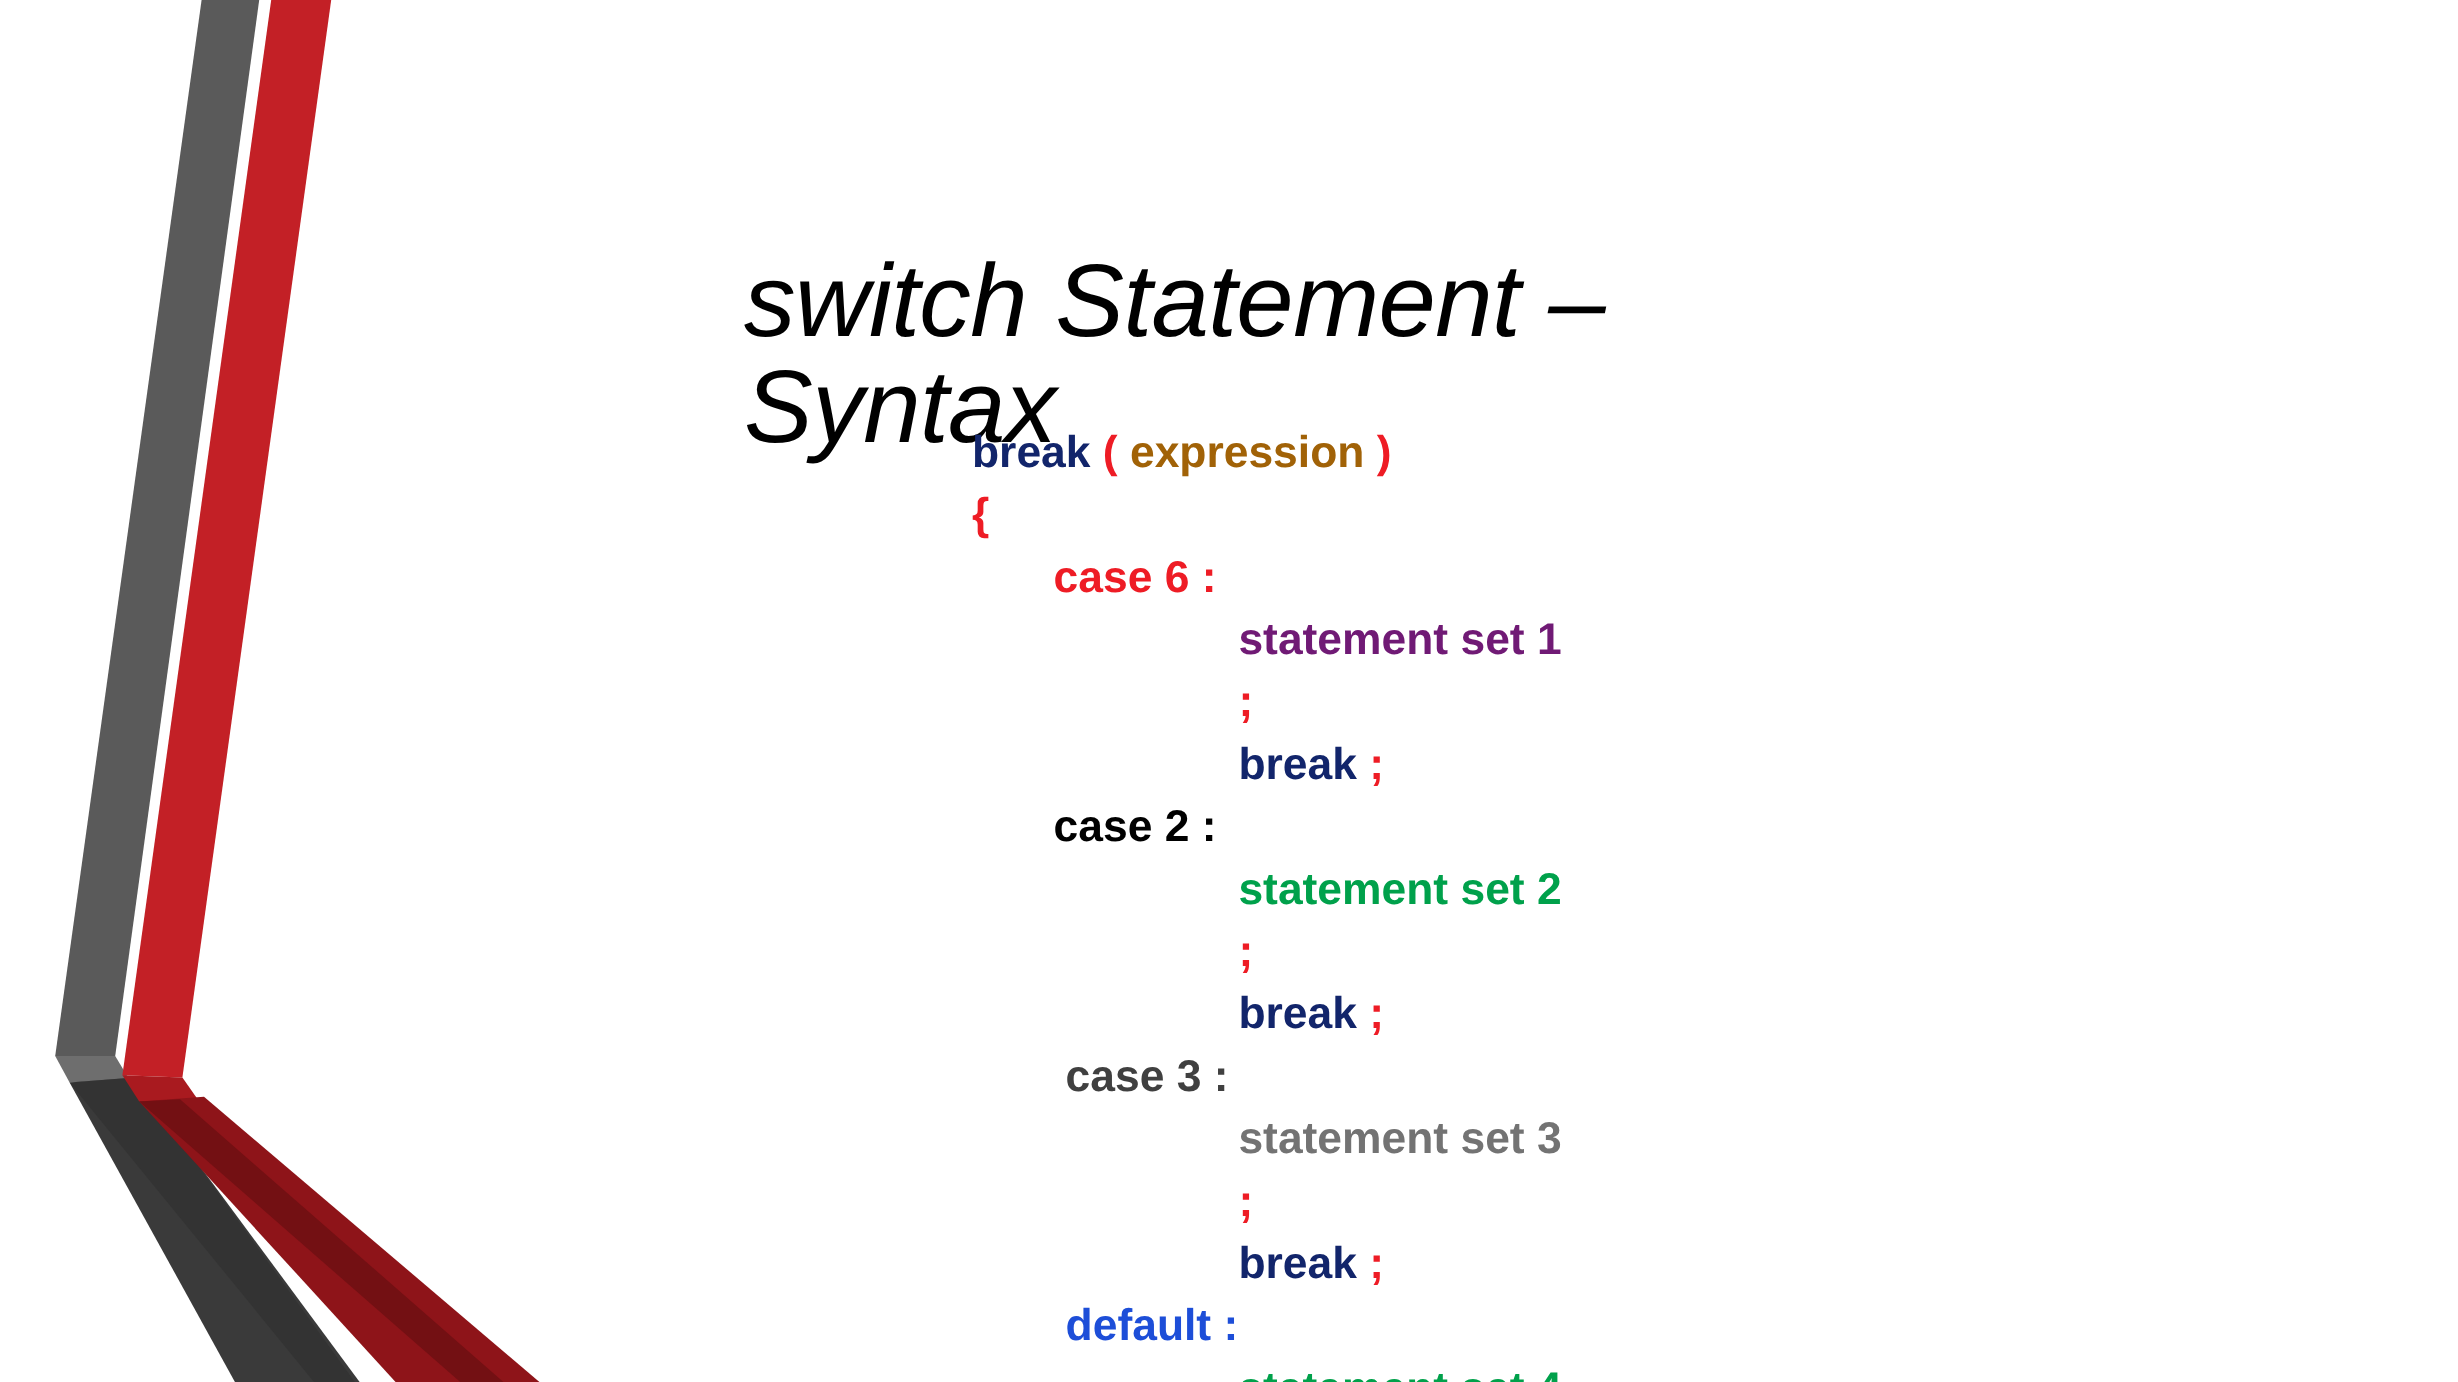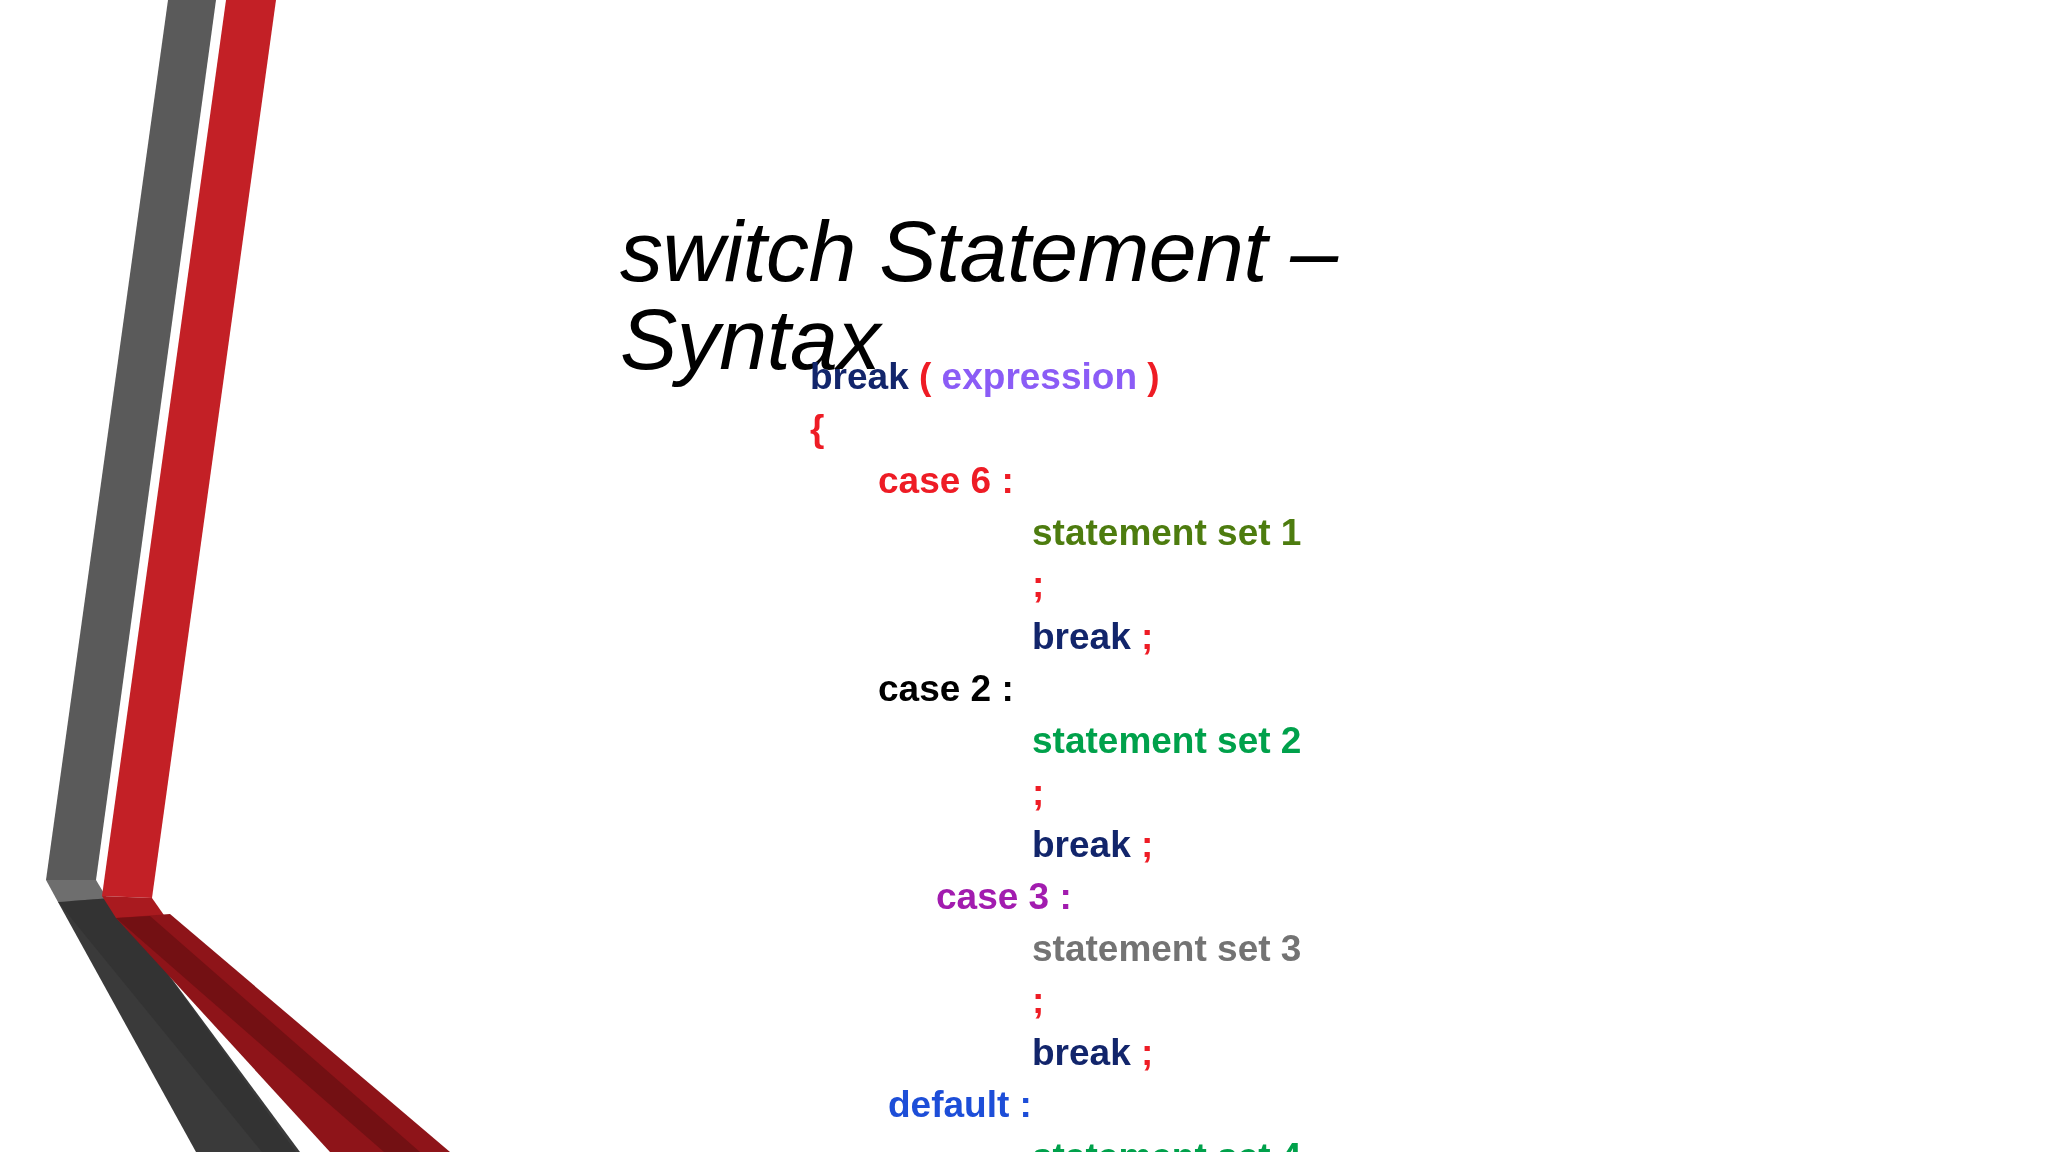--- a/index.html
+++ b/index.html
@@ -85,31 +85,31 @@
     <polygon points="102,896 152,898 166,918 116,918" fill="#A91A1F"></polygon>
 
     <polygon points="116,918 170,914 450,1152 330,1152" fill="#8E1419"></polygon>
 
     <polygon points="116,918 150,916 420,1152 384,1152" fill="#6E0F13" opacity="0.85"></polygon>
   </svg>
 
   <div id="title">switch Statement – Syntax</div>
 
   <div id="code">
-      <div class="code-line ind-0"><span class="tok" style="color: rgb(18, 37, 107);">break</span><span class="tok" style="color: rgb(0, 0, 0);"> </span><span class="tok" style="color: rgb(238, 28, 37);">(</span><span class="tok" style="color: #8b5cf6;"> expression </span><span class="tok" style="color: rgb(238, 28, 37);">)</span></div>
+      <div class="code-line ind-0"><span class="tok" style="color: rgb(18, 37, 107);">break</span><span class="tok" style="color: rgb(0, 0, 0);"> </span><span class="tok" style="color: rgb(238, 28, 37);">(</span><span class="tok" style="color: #a16207;"> expression </span><span class="tok" style="color: rgb(238, 28, 37);">)</span></div>
       <div class="code-line ind-1"><span class="tok" style="color: rgb(238, 28, 37);">{</span></div>
       <div class="code-line ind-2"><span class="tok" style="color: rgb(238, 28, 37);">case 6 :</span></div>
-      <div class="code-line ind-3"><span class="tok" style="color: #4d7c0f;">statement set 1</span></div>
+      <div class="code-line ind-3"><span class="tok" style="color: #701a75;">statement set 1</span></div>
       <div class="code-line ind-3"><span class="tok" style="color: rgb(238, 28, 37);">;</span></div>
       <div class="code-line ind-3"><span class="tok" style="color: rgb(18, 37, 107);">break</span><span class="tok" style="color: rgb(0, 0, 0);"> </span><span class="tok" style="color: rgb(238, 28, 37);">;</span></div>
       <div class="code-line ind-2"><span class="tok" style="color: #000000;">case 2 :</span></div>
       <div class="code-line ind-3"><span class="tok" style="color: rgb(0, 161, 75);">statement set 2</span></div>
       <div class="code-line ind-3"><span class="tok" style="color: rgb(238, 28, 37);">;</span></div>
       <div class="code-line ind-3"><span class="tok" style="color: rgb(18, 37, 107);">break</span><span class="tok" style="color: rgb(0, 0, 0);"> </span><span class="tok" style="color: rgb(238, 28, 37);">;</span></div>
-      <div class="code-line ind-2b"><span class="tok" style="color: #a21caf; margin-left: 48px;">case 3 :</span></div>
+      <div class="code-line ind-2b"><span class="tok" style="color: #404040;">case 3 :</span></div>
       <div class="code-line ind-3"><span class="tok" style="color: #737373;">statement set 3</span></div>
       <div class="code-line ind-3"><span class="tok" style="color: rgb(238, 28, 37);">;</span></div>
       <div class="code-line ind-3"><span class="tok" style="color: rgb(18, 37, 107);">break</span><span class="tok" style="color: rgb(0, 0, 0);"> </span><span class="tok" style="color: rgb(238, 28, 37);">;</span></div>
       <div class="code-line ind-2b"><span class="tok" style="color: #1d4ed8;">default :</span></div>
       <div class="code-line ind-3"><span class="tok" style="color: rgb(0, 161, 75);">statement set 4</span></div>
     </div>
 
 </div>
 
 </body></html>

